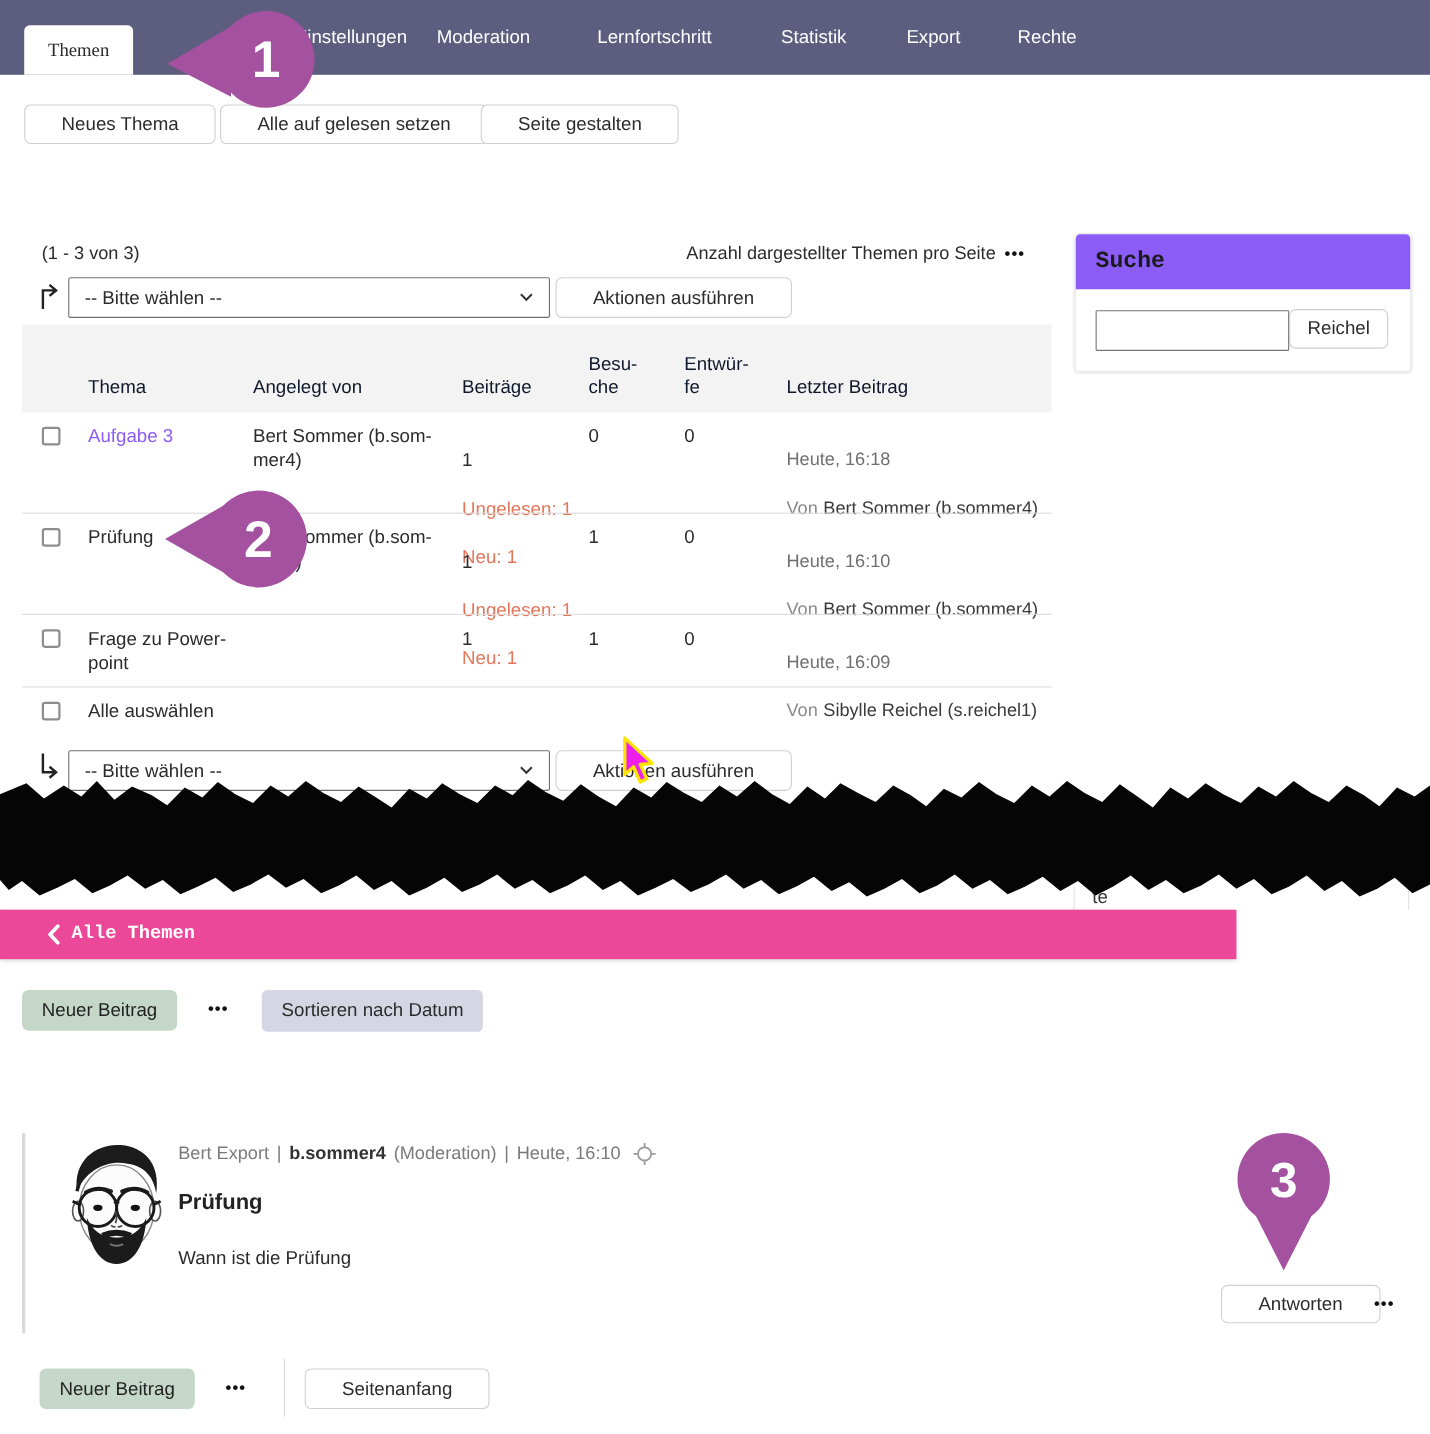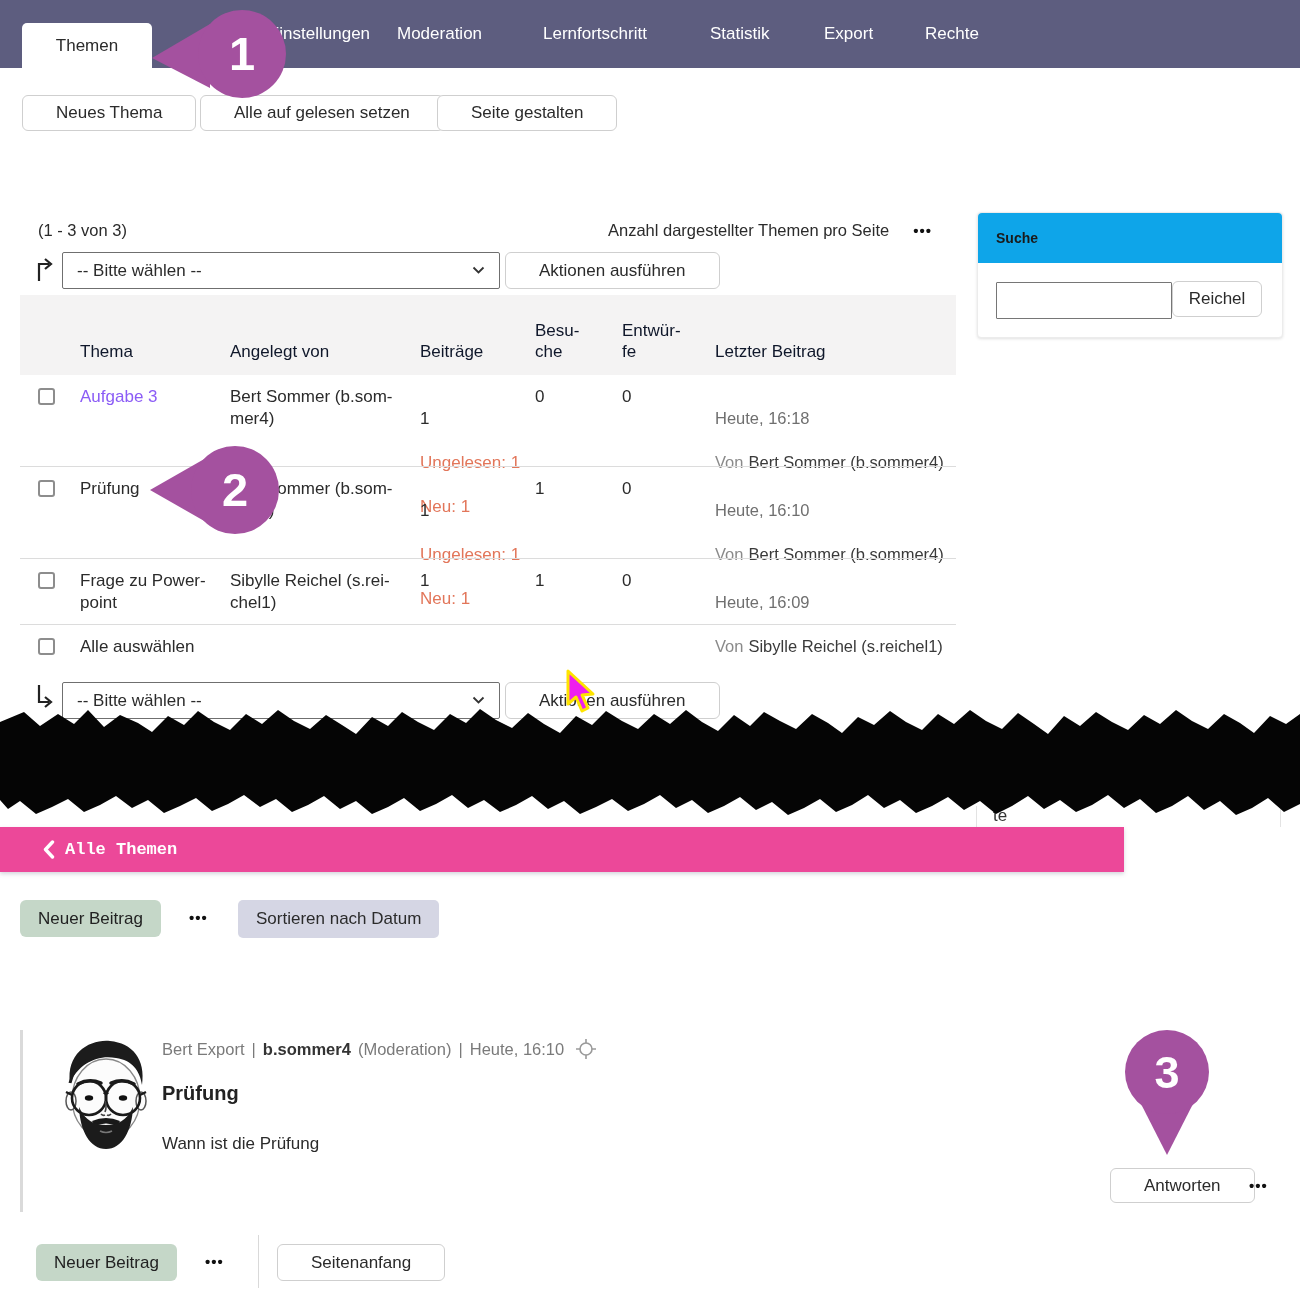--- a/index.html
+++ b/index.html
@@ -2,22 +2,22 @@
 <html><head>
 <meta charset="utf-8">
 <style>
   html,body{margin:0;padding:0;background:#fff;}
   body{font-family:"Liberation Sans", sans-serif; color:#2b2b2b;}
   #page{position:relative;width:1300px;height:1304px;overflow:hidden;background:#fff;}
   .abs{position:absolute;}
 
   
   .navbar{left:0;top:0;width:1300px;height:68px;background:#5d5d7f;}
-  .tab-active{left:22px;top:23px;width:130px;height:45px;background:#fff;border-radius:5px 5px 0 0;
-    display:flex;align-items:center;justify-content:center;font-size:17px;color:#2b2b2b;}
+  .tab-active{left:22px;top:23px;width:99px;height:45px;background:#fff;border-radius:5px 5px 0 0;
+    display:flex;align-items:center;justify-content:center;font-size:17px;color:#2b2b2b;font-family:Liberation Serif, serif;}
   .nav-item{top:0;height:68px;display:flex;align-items:center;color:#fff;font-size:17px;cursor:pointer;}
 
   
   .btn{background:#fff;border:1px solid #cfcfcf;border-radius:6px;height:36px;display:flex;
     align-items:center;justify-content:center;padding:0 33px;font-size:17px;color:#2b2b2b;box-sizing:border-box;}
   .btn-green{background:#c5d7c8;border:none;border-radius:6px;height:37px;display:flex;align-items:center;
     justify-content:center;padding:0 18px;font-size:17px;color:#222;}
   .dots{font-size:15px;letter-spacing:1px;color:#111;font-weight:bold;cursor:pointer;}
 
   
@@ -31,22 +31,22 @@
   .checkbox{position:absolute;width:17px;height:17px;border:2px solid #8d8d8d;border-radius:3px;background:#fff;box-sizing:border-box;cursor:pointer;}
   .sep{position:absolute;height:1px;background:#dcdcdc;}
   .von{color:#8a8a8a;margin-right:5px;}
   .orange{color:#e2765a;display:block;}
   .dateline{display:block;color:#6f6f6f;font-size:16.5px;}
   .authorline{display:block;font-size:16.5px;color:#3a3a3a;}
 
   
   .search-panel{left:977px;top:212px;width:306px;height:126px;background:#fff;border:1px solid #ececec;
     border-radius:4px;box-shadow:0 1px 3px rgba(0,0,0,0.12);box-sizing:border-box;}
-  .search-head{background:#0ea5e9;height:50px;border-radius:4px 4px 0 0;display:flex;align-items:center;
-    padding:0 18px;font-size:14px;font-weight:bold;color:#1a1a1a;}
+  .search-head{background:#8b5cf6;height:50px;border-radius:4px 4px 0 0;display:flex;align-items:center;
+    padding:0 18px;font-size:21px;font-weight:bold;color:#1a1a1a;font-family:Liberation Mono, monospace;}
   .search-input{position:absolute;left:18px;top:69px;width:176px;height:37px;border:1px solid #767676;
     box-sizing:border-box;font-size:16px;padding:0 8px;border-radius:1px;}
   .search-btn{position:absolute;left:194px;top:68px;width:90px;}
 
   
   .bar2{left:0;top:827px;width:1124px;height:45px;background:#ec4899;display:flex;align-items:center;
     box-shadow:0 2px 4px rgba(90,90,120,0.25);font-family:Liberation Mono, monospace;}
   .bar2-inner{display:flex;align-items:center;gap:10px;margin-left:42px;color:#fff;font-size:17px;font-weight:600;cursor:pointer;}
 
   
@@ -91,21 +91,21 @@
         <span>Rechte</span>
       </div>
   </div>
   <div class="abs tab-active">Themen</div>
 
   <div class="abs btn" style="left:22px;top:95px;">Neues Thema</div>
   <div class="abs btn" style="left:200px;top:95px;">Alle auf gelesen setzen</div>
   <div class="abs btn" style="left:437px;top:95px;">Seite gestalten</div>
 
   <div class="abs" style="left:38px;top:221px;font-size:16.5px;">(1 - 3 von 3)</div>
-  <div class="abs" style="top:221px;right:368px;display:flex;align-items:center;gap:24px;">
+  <div class="abs" style="top:221px;right:368px;display:flex;align-items:center;gap:8px;">
     <span style="font-size:16.5px;">Anzahl dargestellter Themen pro Seite</span>
     <span class="dots">•••</span>
   </div>
 
   <div class="abs" style="left:34px;top:256px;">
     <svg width="22" height="26" viewBox="0 0 22 26">
         <path d="M5,25 V8 H15 M11,3 L17,8 L11,13" fill="none" stroke="#222" stroke-width="2.2"></path>
       </svg>
   </div>
   <div class="abs select-box" style="left:62px;top:252px;width:438px;">
@@ -164,22 +164,20 @@
       <span class="dateline">Heute, 16:10</span>
       <span class="authorline"><span class="von">Von</span><span>Bert Sommer (b.sommer4)</span></span>
     </span>
   </div>
   <div class="sep" style="left:20px;top:558px;width:936px;"></div>
 
   <div class="abs" style="left:20px;top:570px;width:936px;height:54px;">
     <span class="checkbox" style="left:18px;top:2px;"></span>
     <span class="cell" style="left:60px;width:130px;">Frage zu Power-
 point</span>
-    <span class="cell" style="left:210px;width:180px;">Sibylle Reichel (s.rei-
-chel1)</span>
     <span class="cell" style="left:400px;">1</span>
     <span class="cell" style="left:515px;">1</span>
     <span class="cell" style="left:602px;">0</span>
     <span class="cell" style="left:695px;width:241px;">
       <span class="dateline">Heute, 16:09</span>
       <span class="authorline"><span class="von">Von</span><span>Sibylle Reichel (s.reichel1)</span></span>
     </span>
   </div>
   <div class="sep" style="left:20px;top:624px;width:936px;"></div>
 

